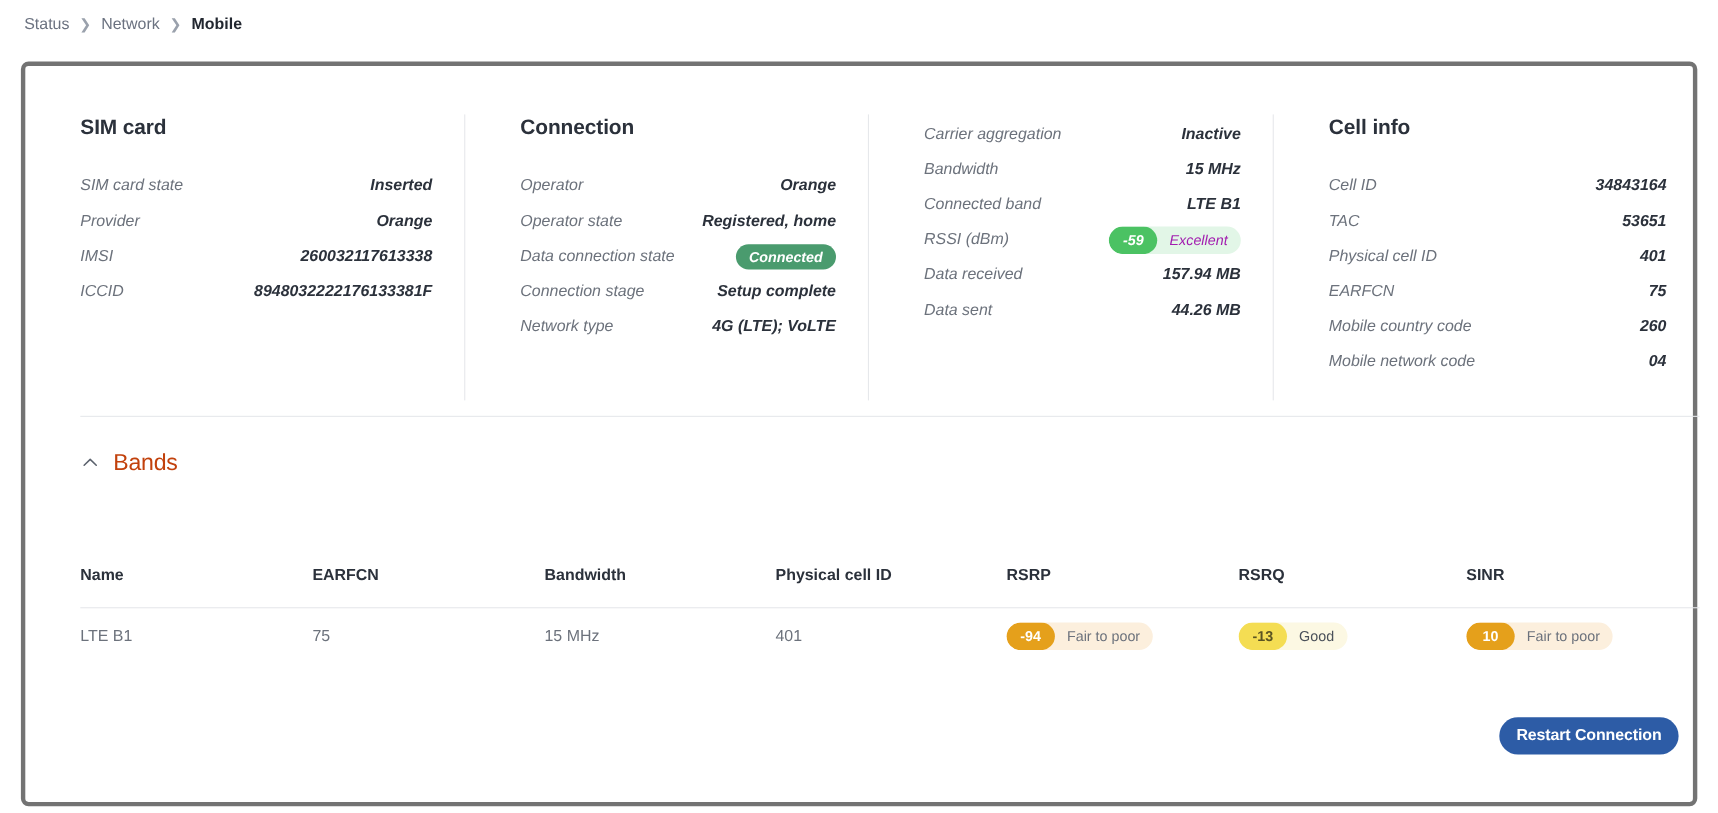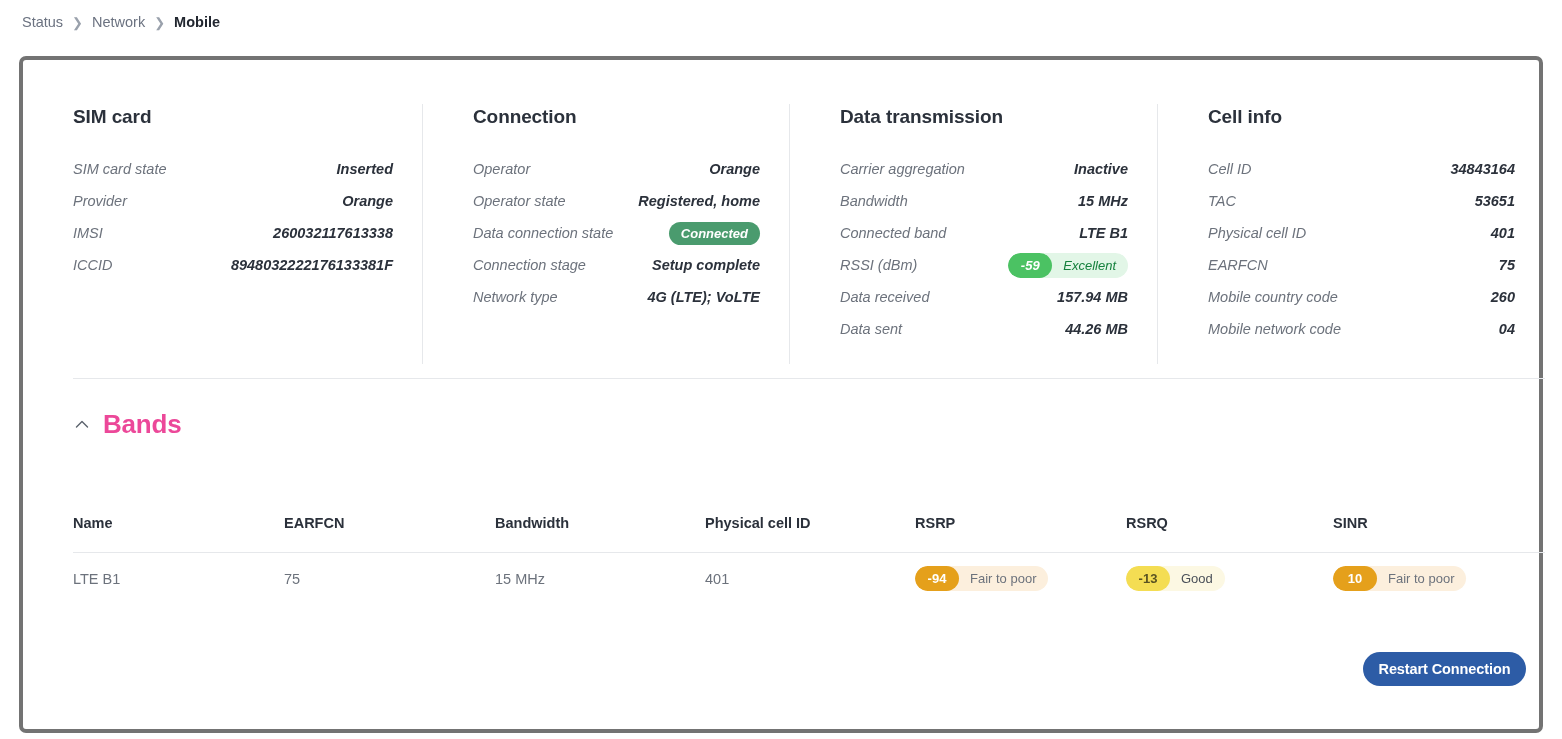--- a/index.html
+++ b/index.html
@@ -134,21 +134,21 @@
   }
   .badge-dual .lbl {
     font-size: 13px;
     font-weight: 400;
     padding-left: 11px;
     white-space: nowrap;
   }
   
   .badge-dual.green { background: #e2f6e7; }
   .badge-dual.green .val { background: #4bc263; color: #ffffff; }
-  .badge-dual.green .lbl { color: #15803d; text-align: center; }
+  .badge-dual.green .lbl { color: #a21caf; text-align: center; }
   
   .badge-dual.orange { background: #fcefdd; }
   .badge-dual.orange .val { background: #e5a01b; color: #ffffff; }
   .badge-dual.orange .lbl { color: #6c727c; }
   
   .badge-dual.yellow { background: #fcf8e3; }
   .badge-dual.yellow .val { background: #f4dd53; color: #5a5322; }
   .badge-dual.yellow .lbl { color: #4a5059; }
 
   
@@ -173,23 +173,23 @@
   }
   .chev {
     width: 18px;
     height: 18px;
     margin-right: 12px;
     position: relative;
     flex: 0 0 auto;
   }
   .chev svg { display: block; }
   .bands-title {
-    font-size: 26px;
-    font-weight: 700;
-    color: #ec4899;
+    font-size: 21px;
+    font-weight: 400;
+    color: #c2410c;
     letter-spacing: -0.2px;
   }
 
   
   .table {
     position: absolute;
     left: 50px;
     top: 455px;
     width: 1472px;
   }
@@ -302,21 +302,20 @@
         </div>
         <div class="kv">
           <span class="k">Network type</span>
           <span class="v">4G (LTE); VoLTE</span>
         </div>
       </div>
       <div class="vdiv"></div>
     </div>
 
     <div class="col c3">
-      <div class="col-title">Data transmission</div>
       <div class="kv-list">
         <div class="kv">
           <span class="k">Carrier aggregation</span>
           <span class="v">Inactive</span>
         </div>
         <div class="kv">
           <span class="k">Bandwidth</span>
           <span class="v">15 MHz</span>
         </div>
         <div class="kv">

